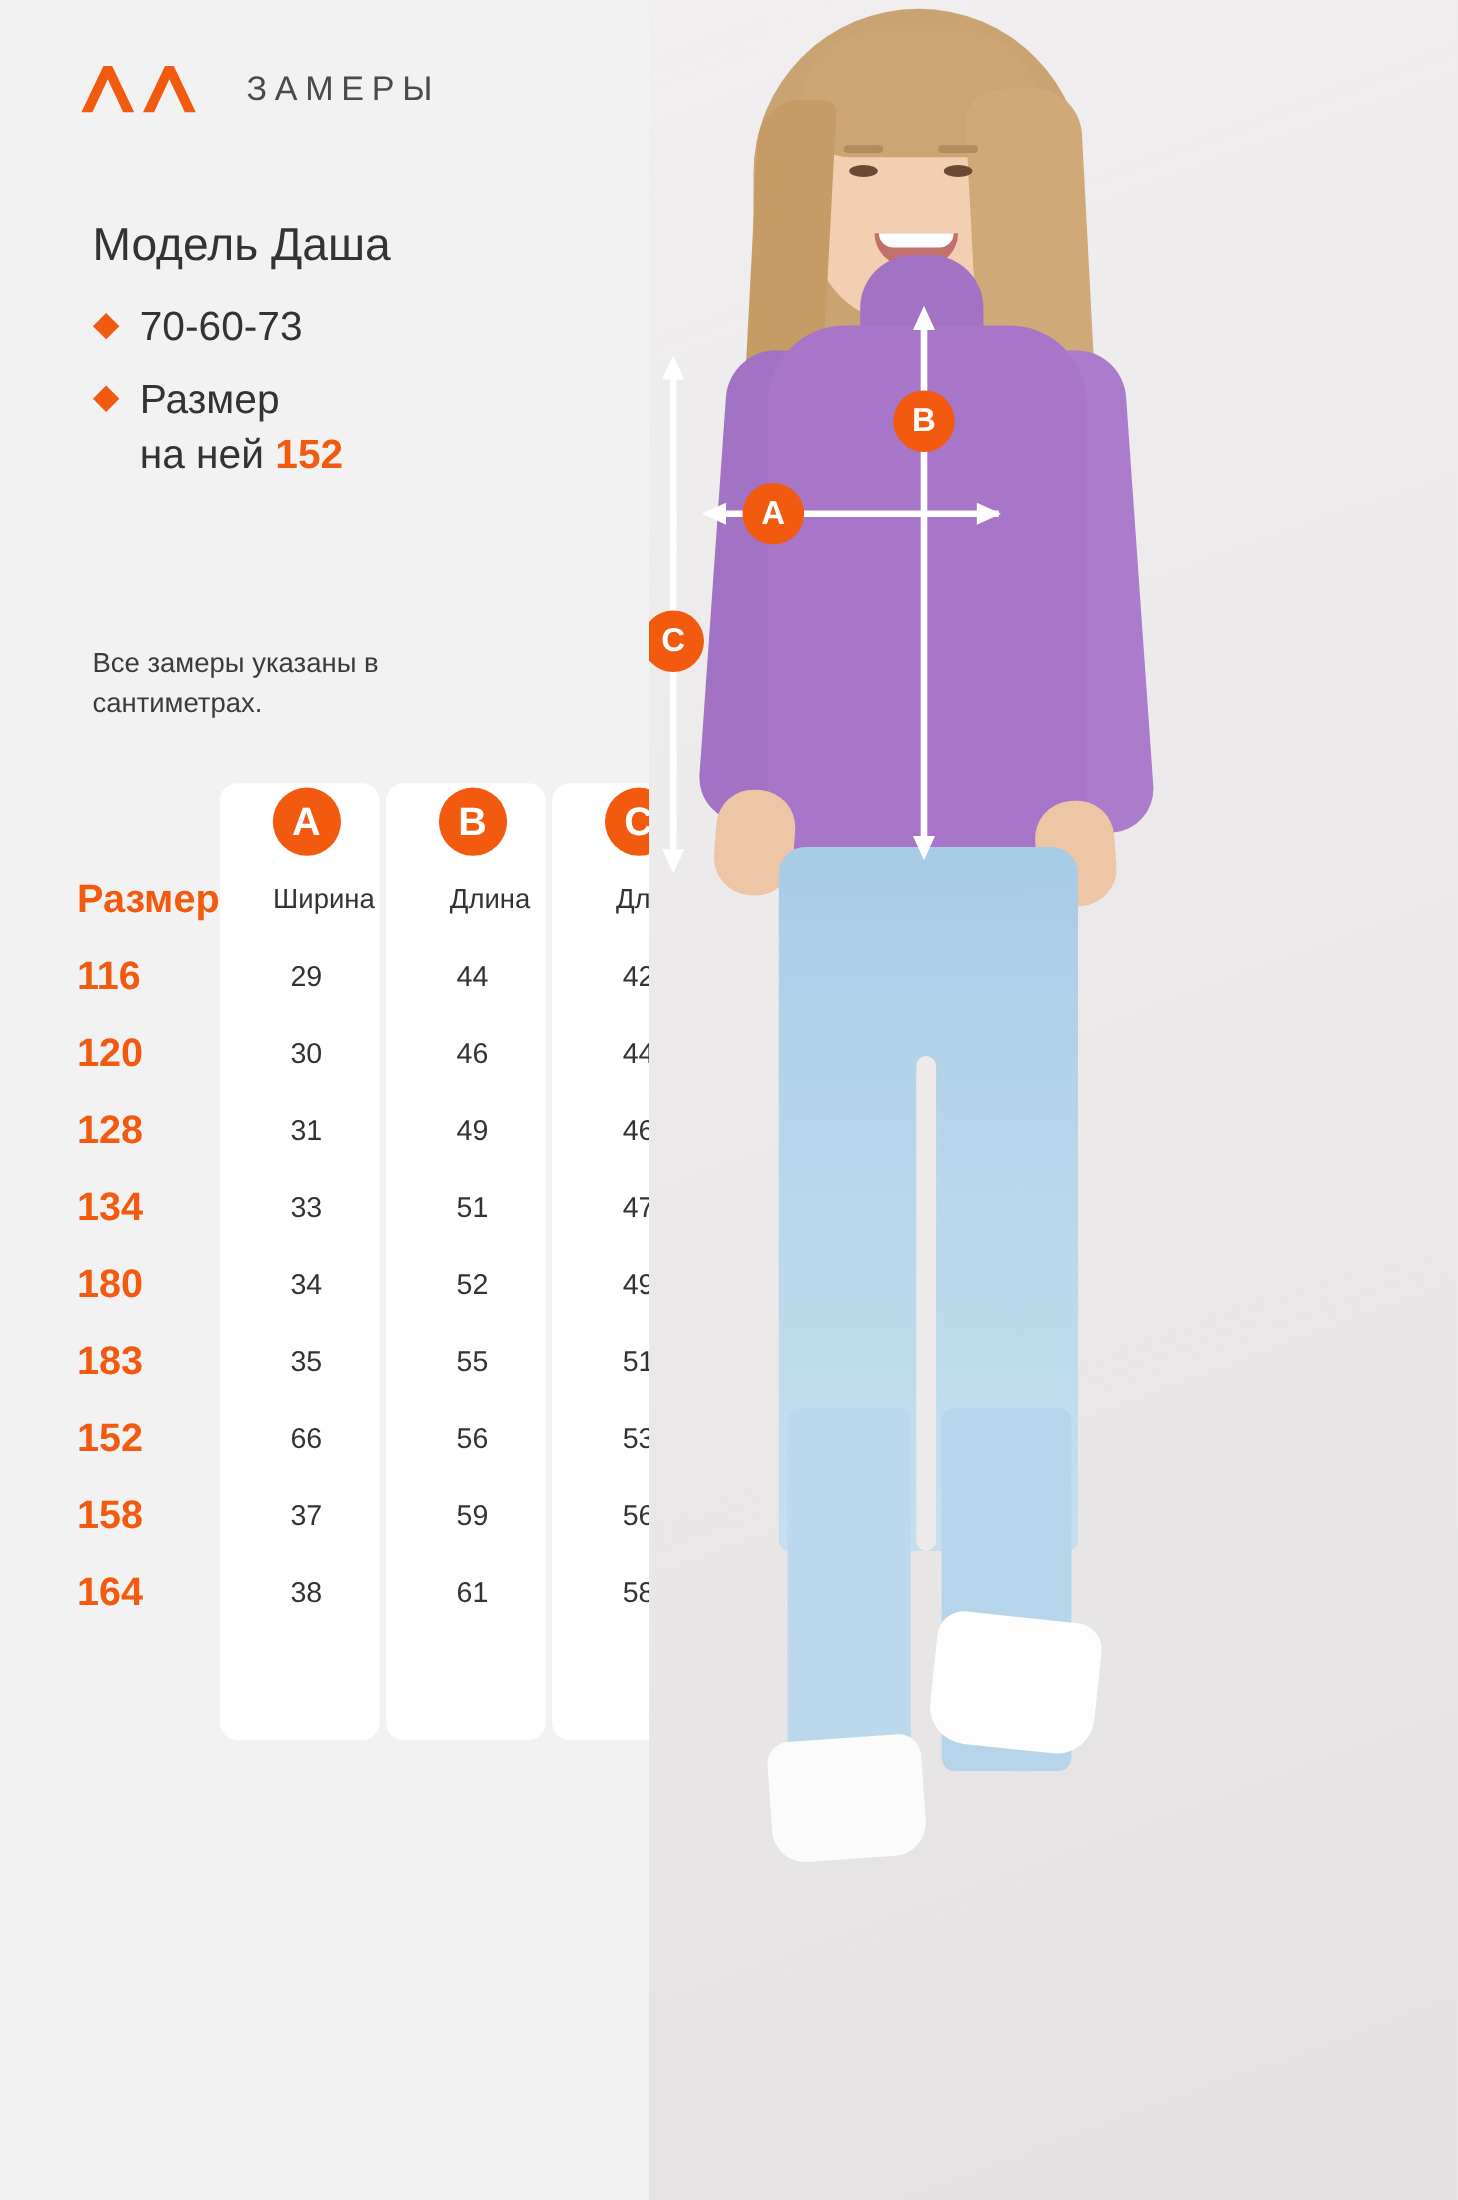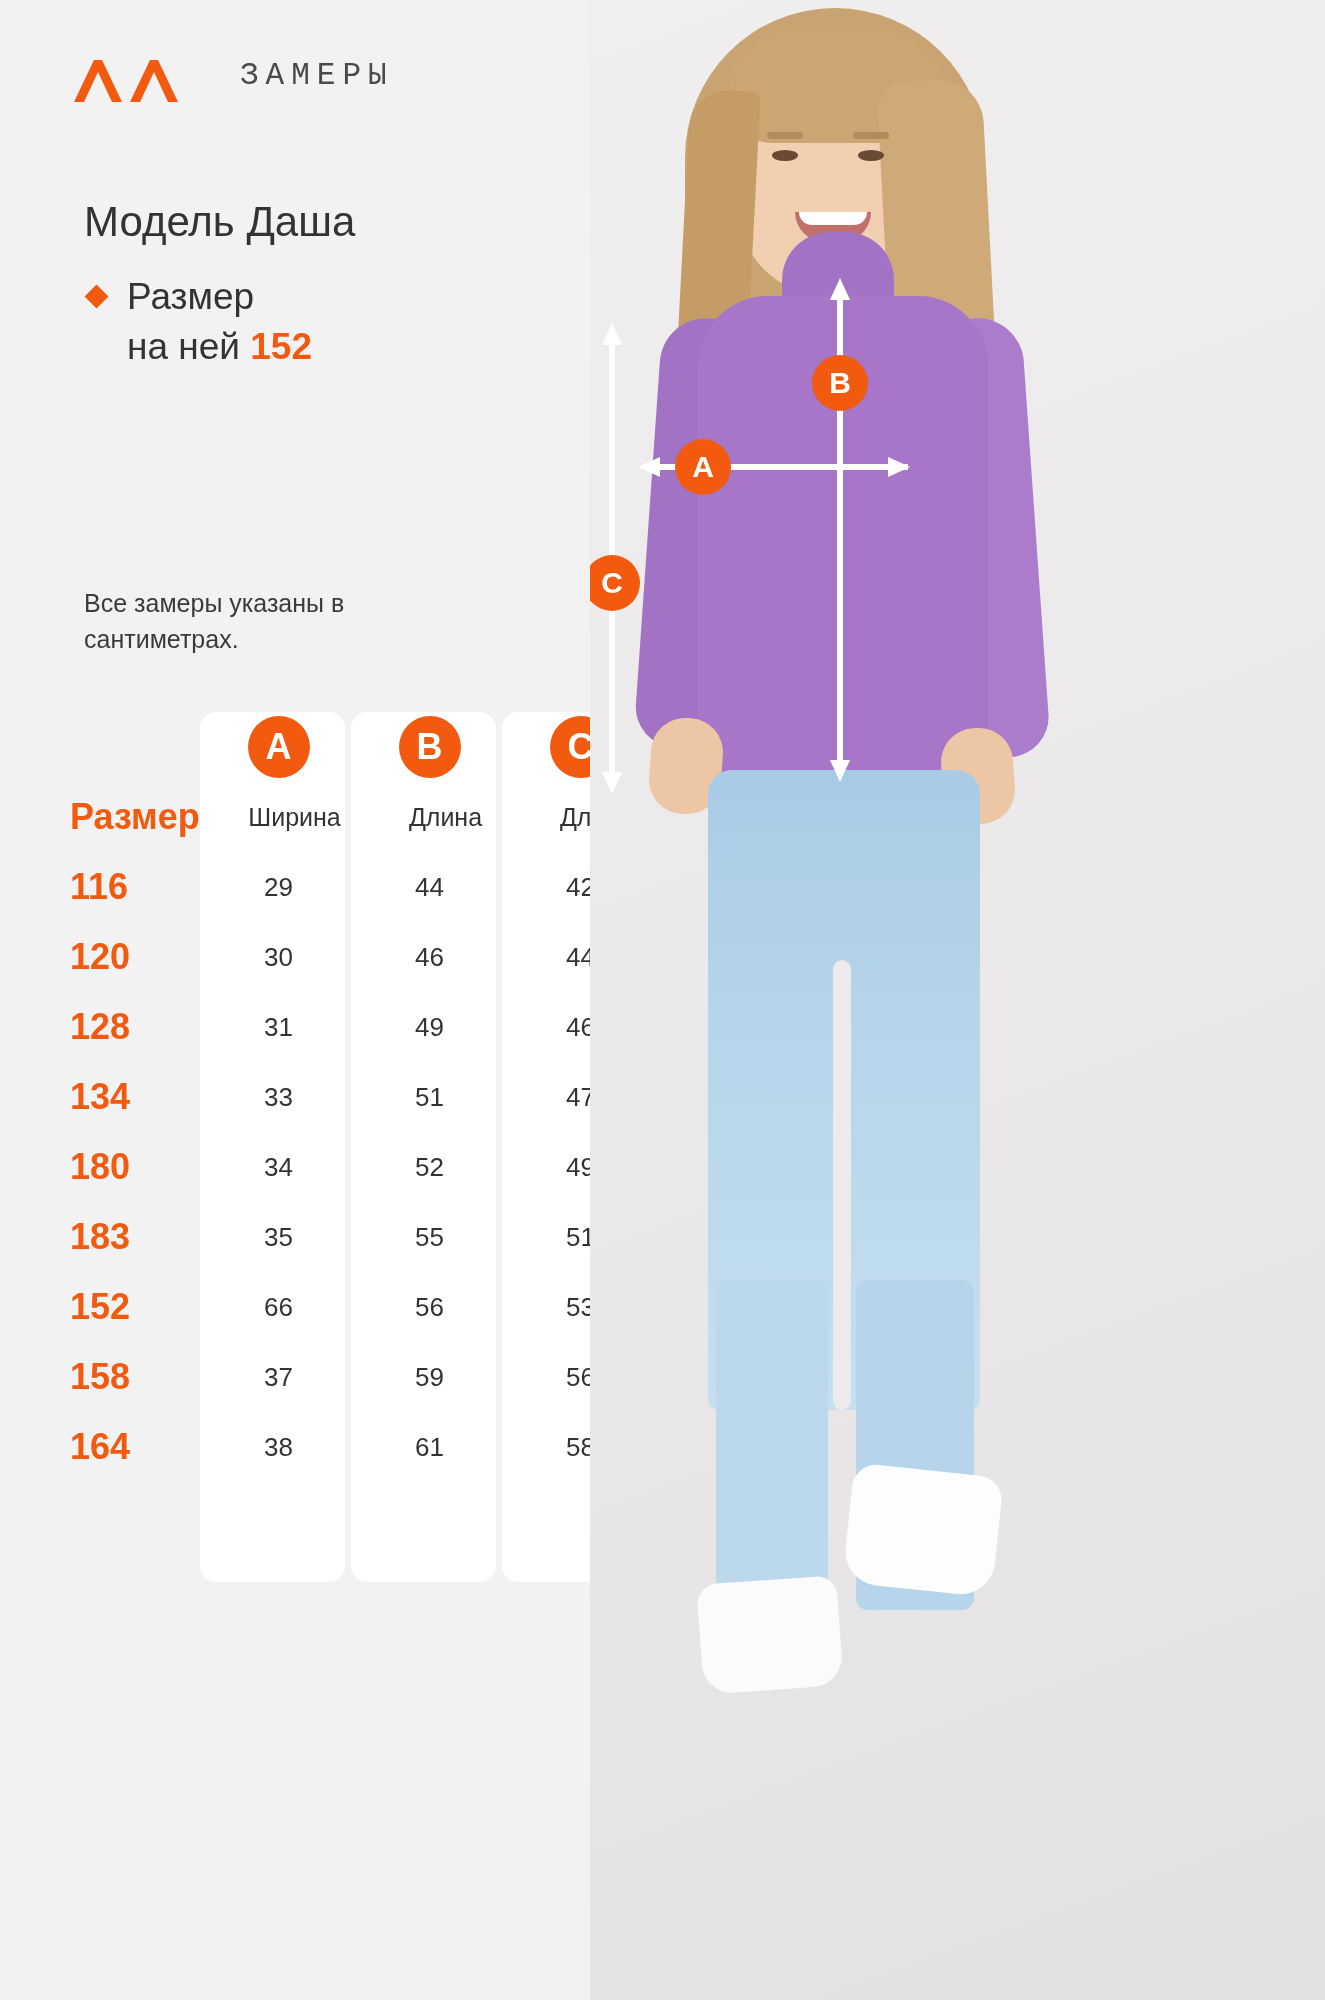--- a/index.html
+++ b/index.html
@@ -11,23 +11,22 @@
     overflow: hidden;
     position: relative;
   }
 
   
   .header {
     position: absolute;
     top: 58px;
     left: 72px;
     display: flex;
-    align-items: flex-start;
-    gap: 58px;
-    font-family: Liberation Mono, monospace;
+    align-items: center;
+    gap: 42px;
   }
   .logo-mark {
     display: block;
     width: 110px;
     height: 46px;
   }
   .brand-word {
     font-size: 31px;
     letter-spacing: 7px;
     color: #4a4a4a;
@@ -351,20 +350,24 @@
   <svg class="logo-mark" viewBox="0 0 110 46">
     <path d="M2 44 L22 2 L30 2 L50 44 L40 44 L26 14 L12 44 Z" fill="#f15a0f"></path>
     <path d="M58 44 L78 2 L86 2 L106 44 L96 44 L82 14 L68 44 Z" fill="#f15a0f"></path>
   </svg>
   <div class="brand-word">ЗАМЕРЫ</div>
 </div>
 
 <div class="model-title">Модель Даша</div>
 
 <ul class="facts">
+  <li class="fact">
+    <span class="diamond"></span>
+    <span class="fact-text">70-60-73</span>
+  </li>
   <li class="fact">
     <span class="diamond"></span>
     <span class="fact-text">
       <span>Размер</span><br>
       <span>на ней</span>
       <span class="hl">152</span>
     </span>
   </li>
 </ul>
 

